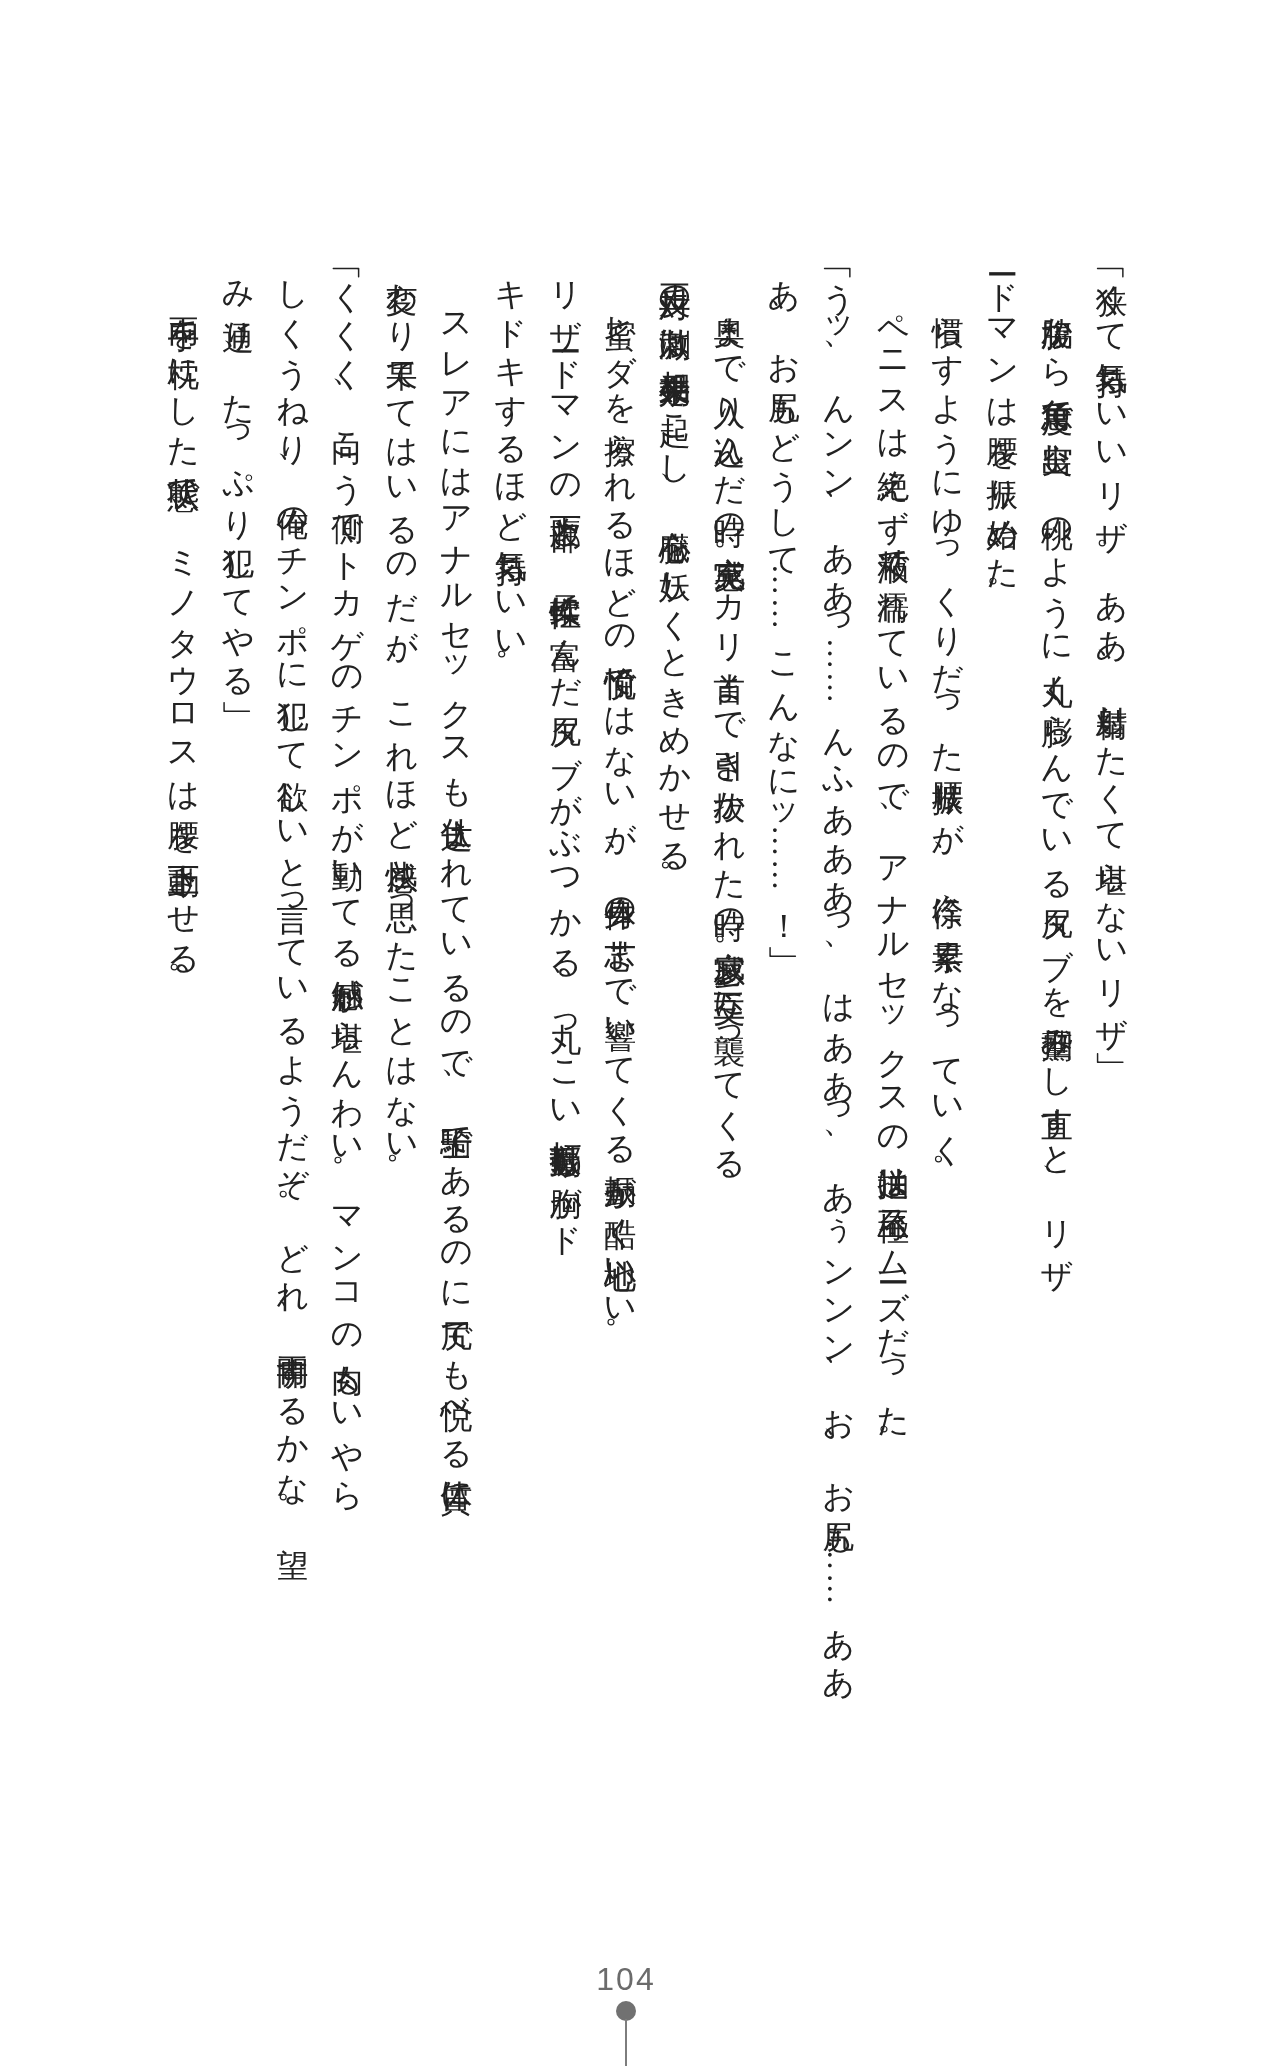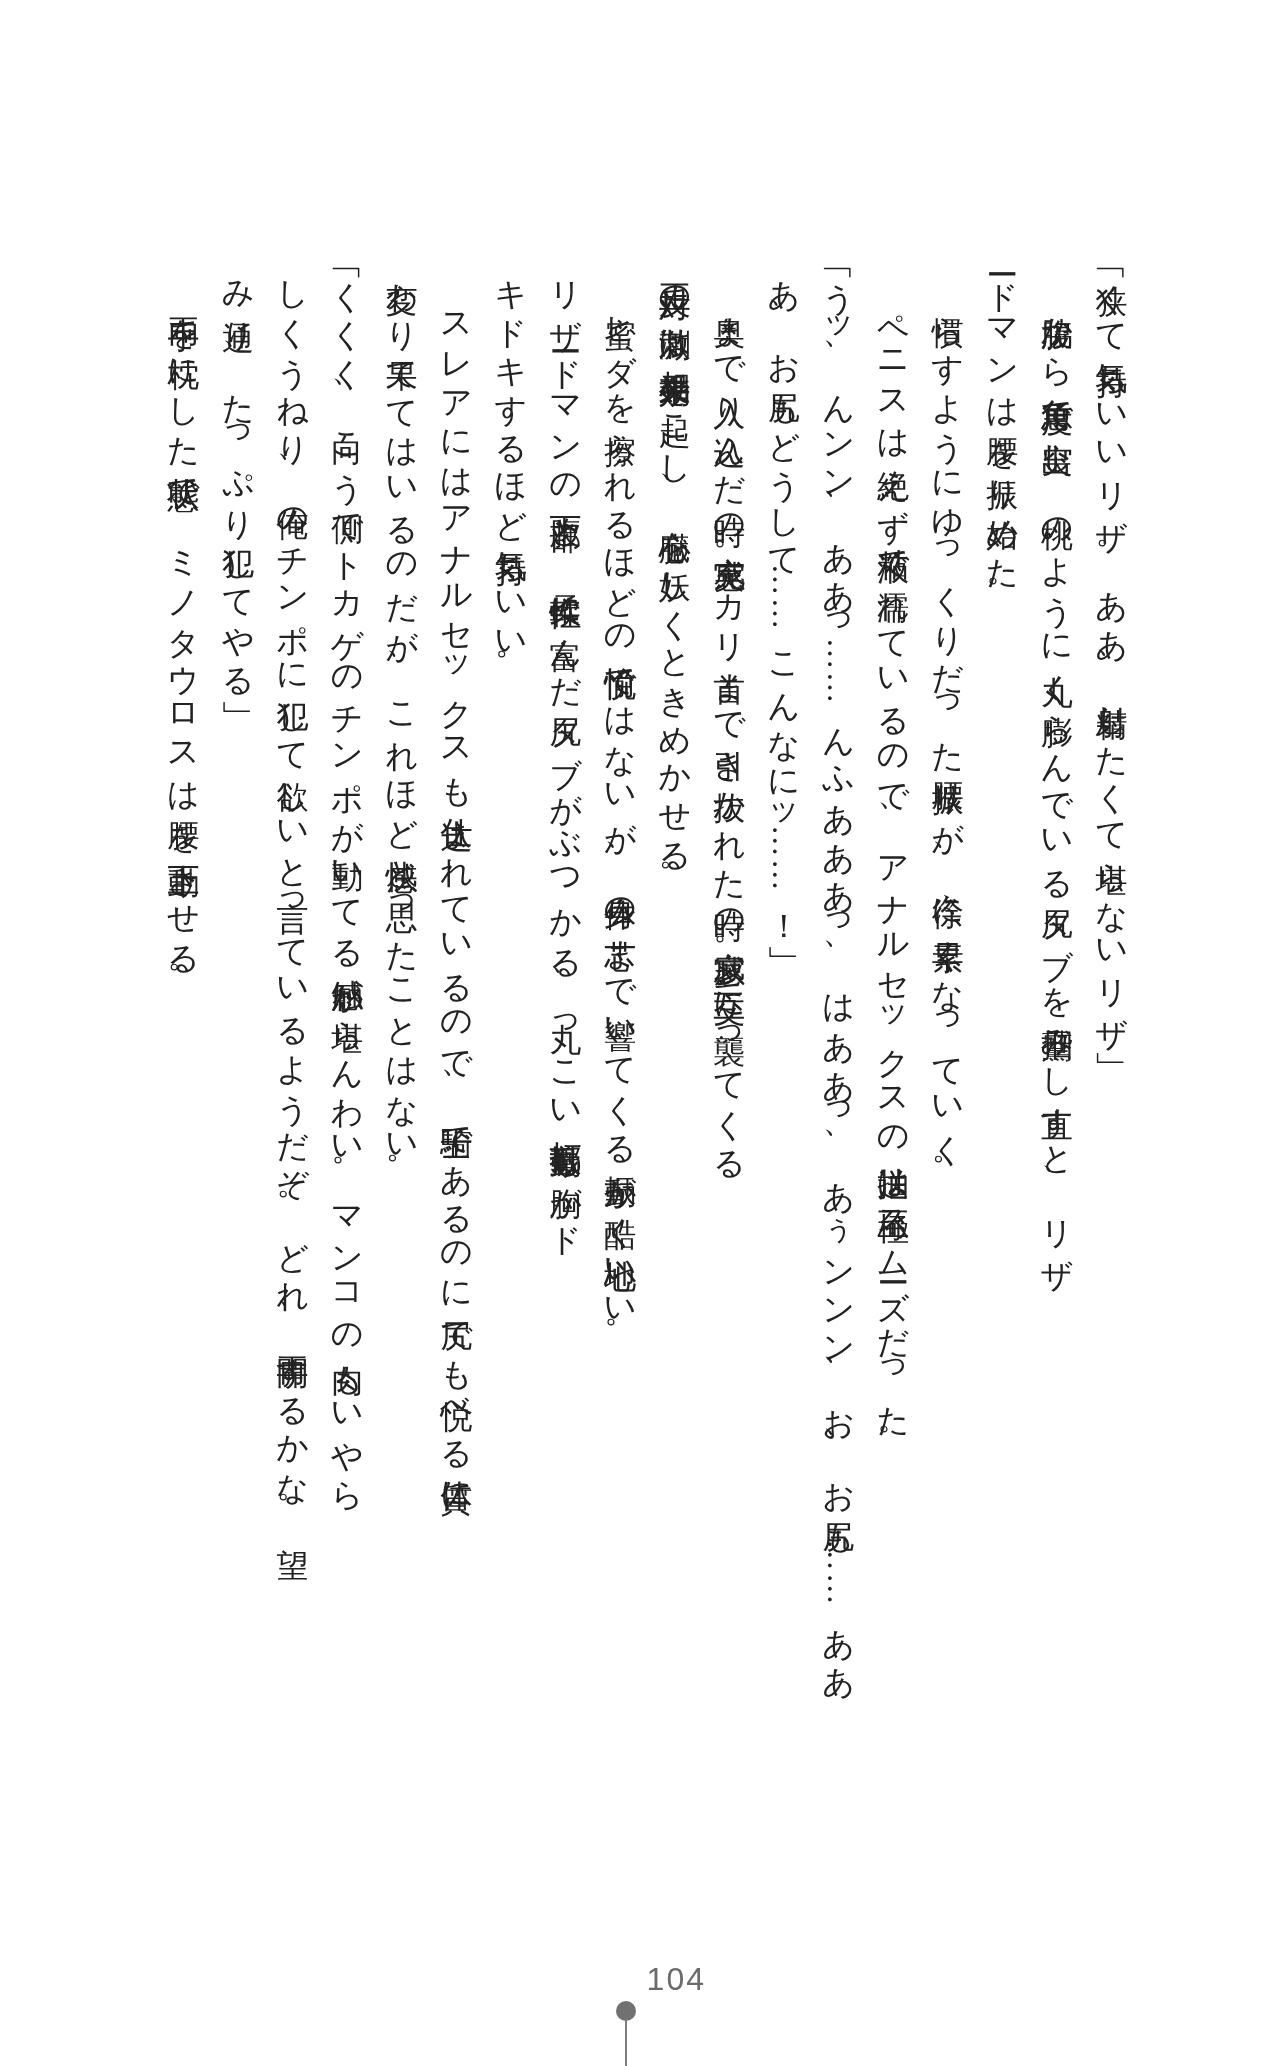--- a/index.html
+++ b/index.html
@@ -37,21 +37,21 @@
   }
   .tline.indent {
     text-indent: 34px; 
   }
   
   .page-number {
     position: absolute;
     top: 1961px;
     left: 546px;
     width: 160px;
-    text-align: right;
+    text-align: center;
     font-family: "Liberation Sans", "DejaVu Sans", sans-serif;
     font-size: 32px;
     letter-spacing: 2px;
     color: var(--pnum);
   }
   .marker-dot {
     position: absolute;
     left: 616px;
     top: 2001px;
     width: 20px;

